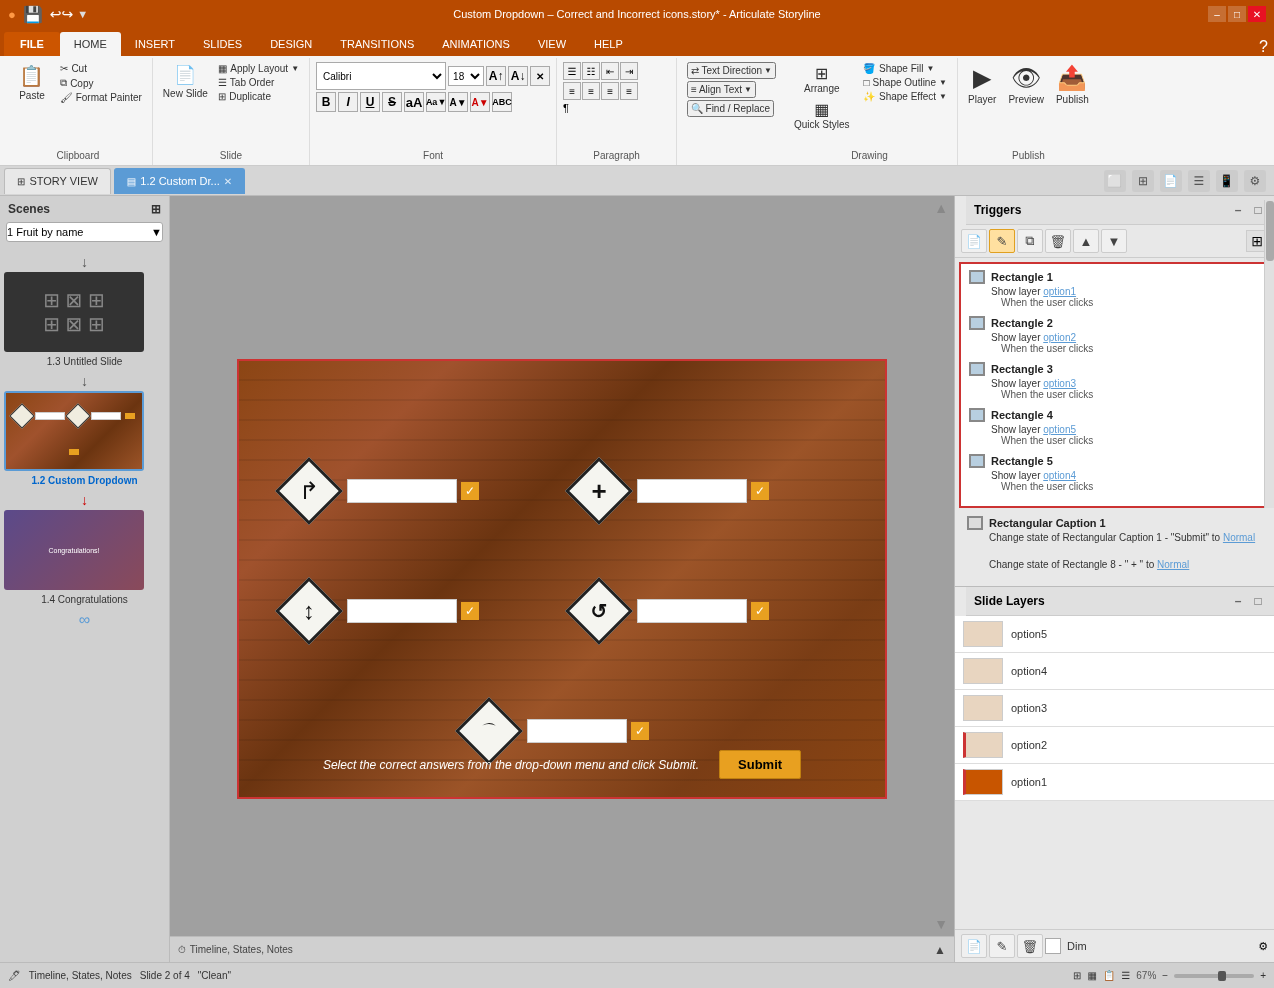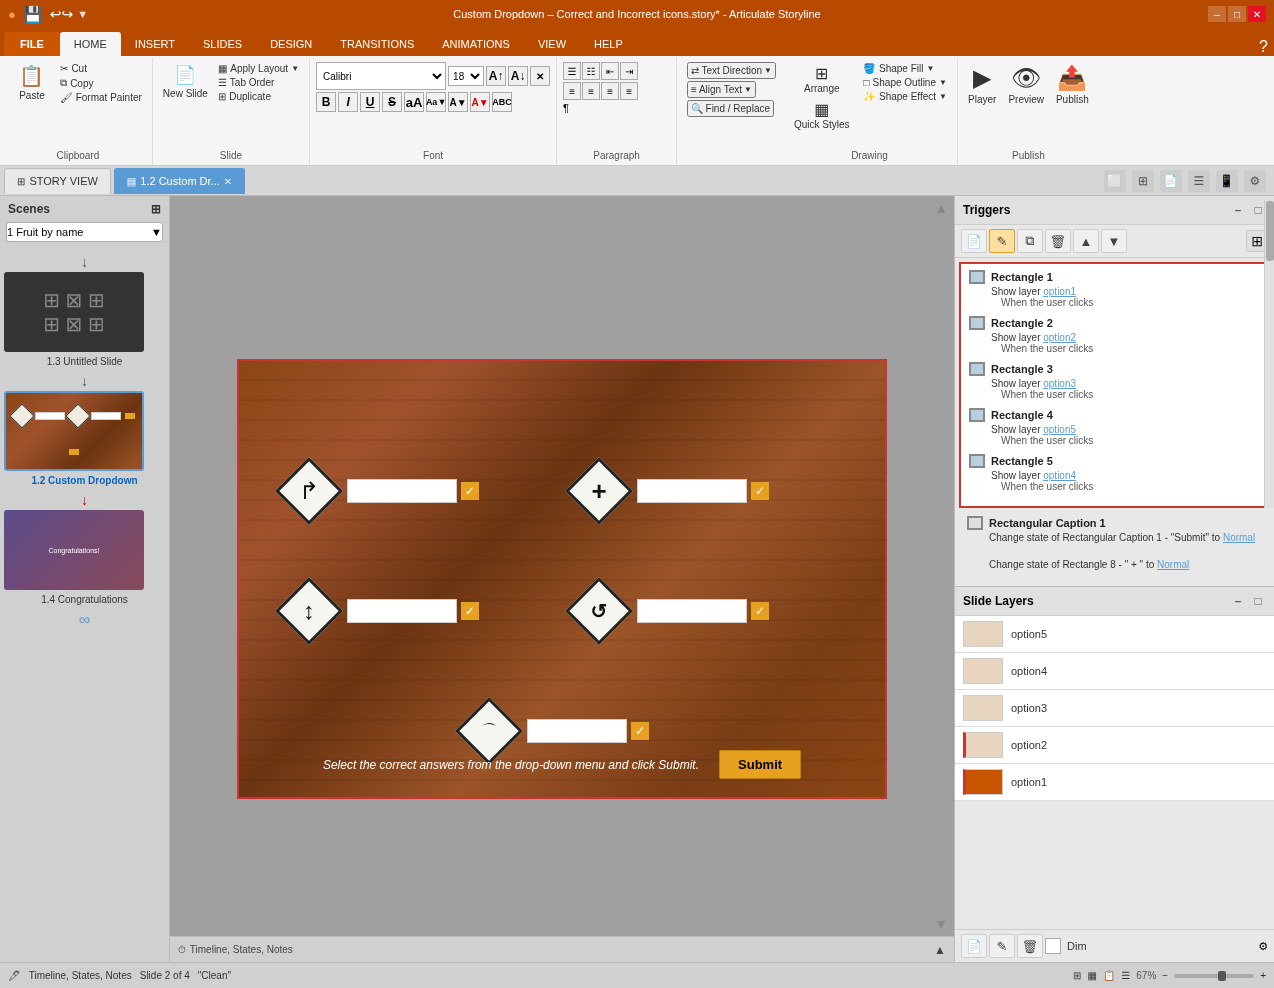--- a/index.html
+++ b/index.html
@@ -392,20 +392,21 @@
     }
     .panel-header {
       display: flex;
       align-items: center;
       justify-content: space-between;
       padding: 6px 8px;
       font-weight: bold;
       font-size: 12px;
       background: #e0e0e0;
       border-bottom: 1px solid #ccc;
+      margin-left: 11px;
     }
     .panel-header-right {
       display: flex;
       gap: 4px;
     }
     .panel-header-btn {
       width: 16px; height: 16px;
       display: flex; align-items: center; justify-content: center;
       cursor: pointer;
       font-size: 12px;

